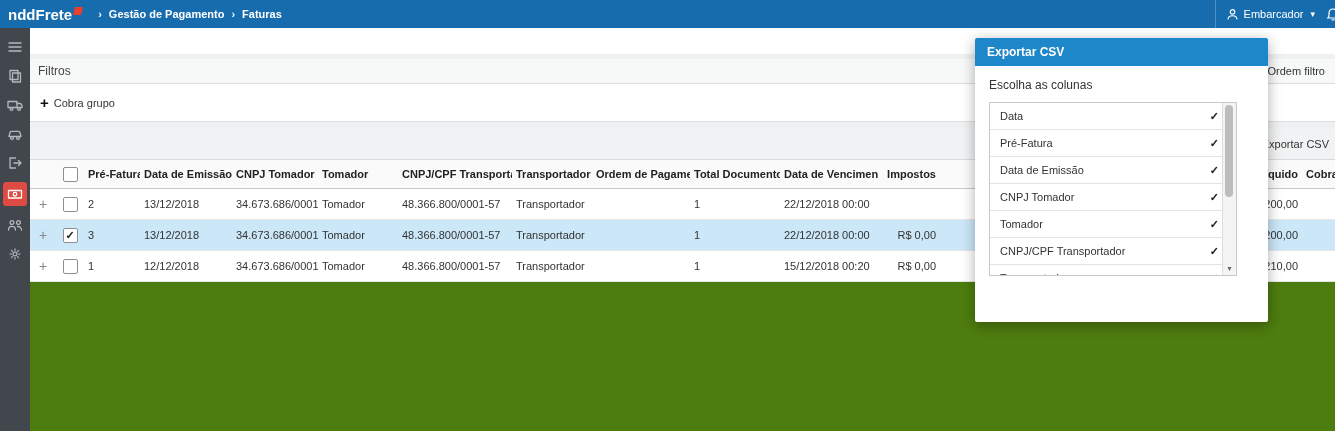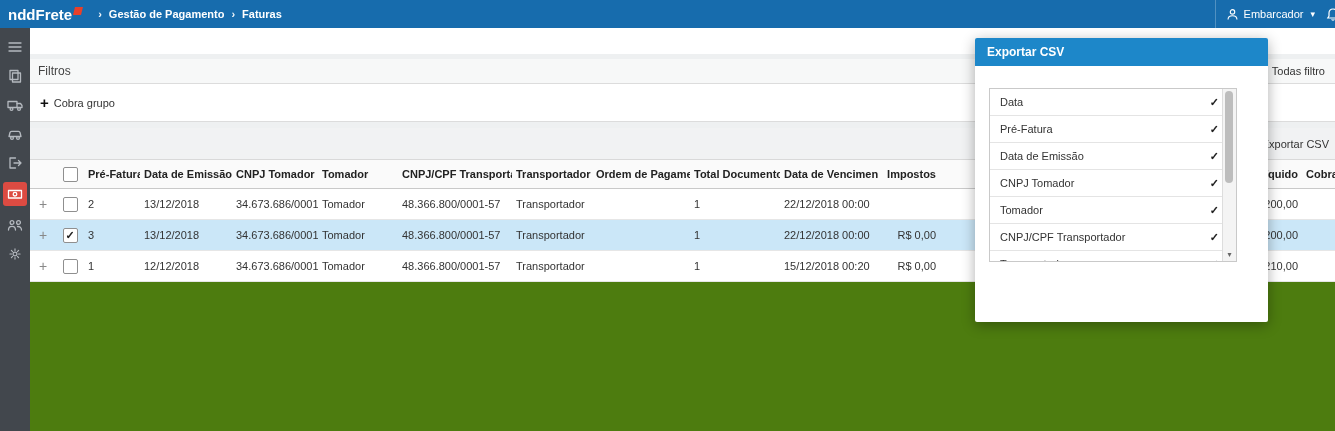--- a/index.html
+++ b/index.html
@@ -173,21 +173,21 @@
 
     <div class="filters-bar">
       <span>Filtros</span>
       <span class="clear-filter">
         <span style="display:flex;">
           <svg width="12" height="12" viewBox="0 0 12 12">
               <path d="M7.5 1.5 L10.5 4.5 L5.5 9.5 H2.5 L1.5 8.5 Z"></path>
               <path d="M3.5 10.8 H10.8"></path>
             </svg>
         </span>
-        <span>Todas filtro</span>
+        <span>Ordem filtro</span>
       </span>
     </div>
 
     <div class="group-panel">
       <span class="new-group">
         <span class="plus">+</span>
         <span>Cobra grupo</span>
       </span>
     </div>
 
@@ -286,20 +286,21 @@
           </div>
         </div>
     </div>
   </main>
 
   <div class="modal">
     <div class="modal-header">
       <span>Exportar CSV</span>
     </div>
     <div class="modal-body">
+      <div class="modal-subtitle">Escolha as colunas</div>
       <div class="col-list">
         <div class="list-scrollbar">
           <div class="scroll-thumb"></div>
           <div class="scroll-down">▾</div>
         </div>
       <div class="col-item">
             <span>Data</span>
             <span class="check">✓</span>
           </div>
           <div class="col-item">

